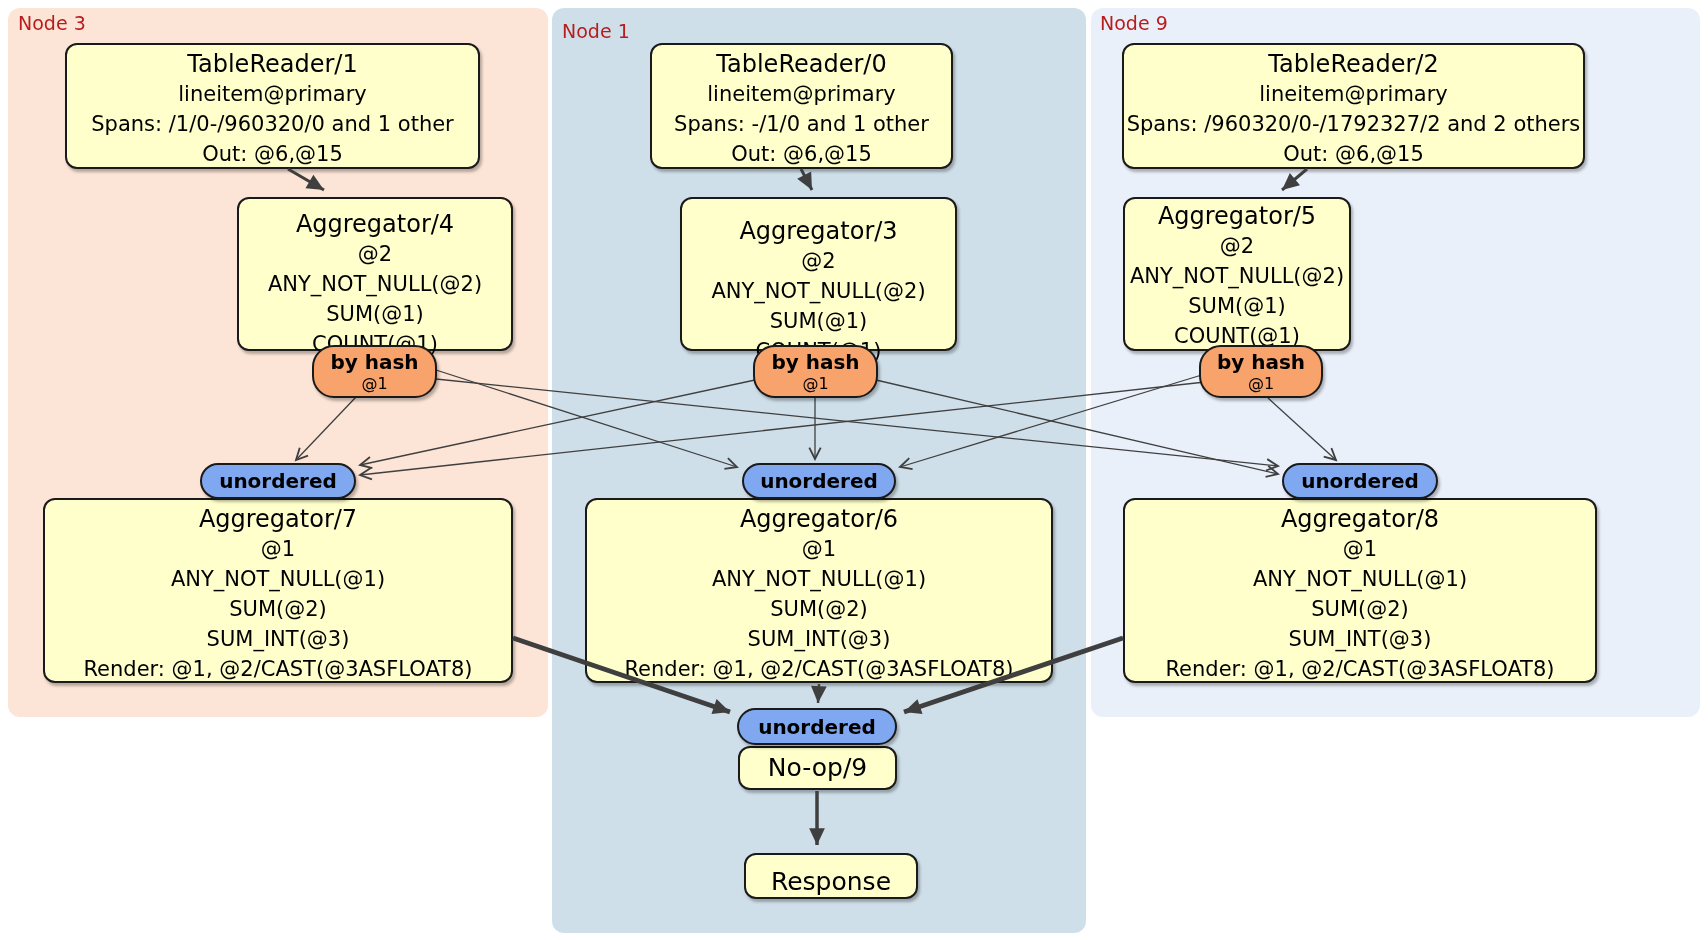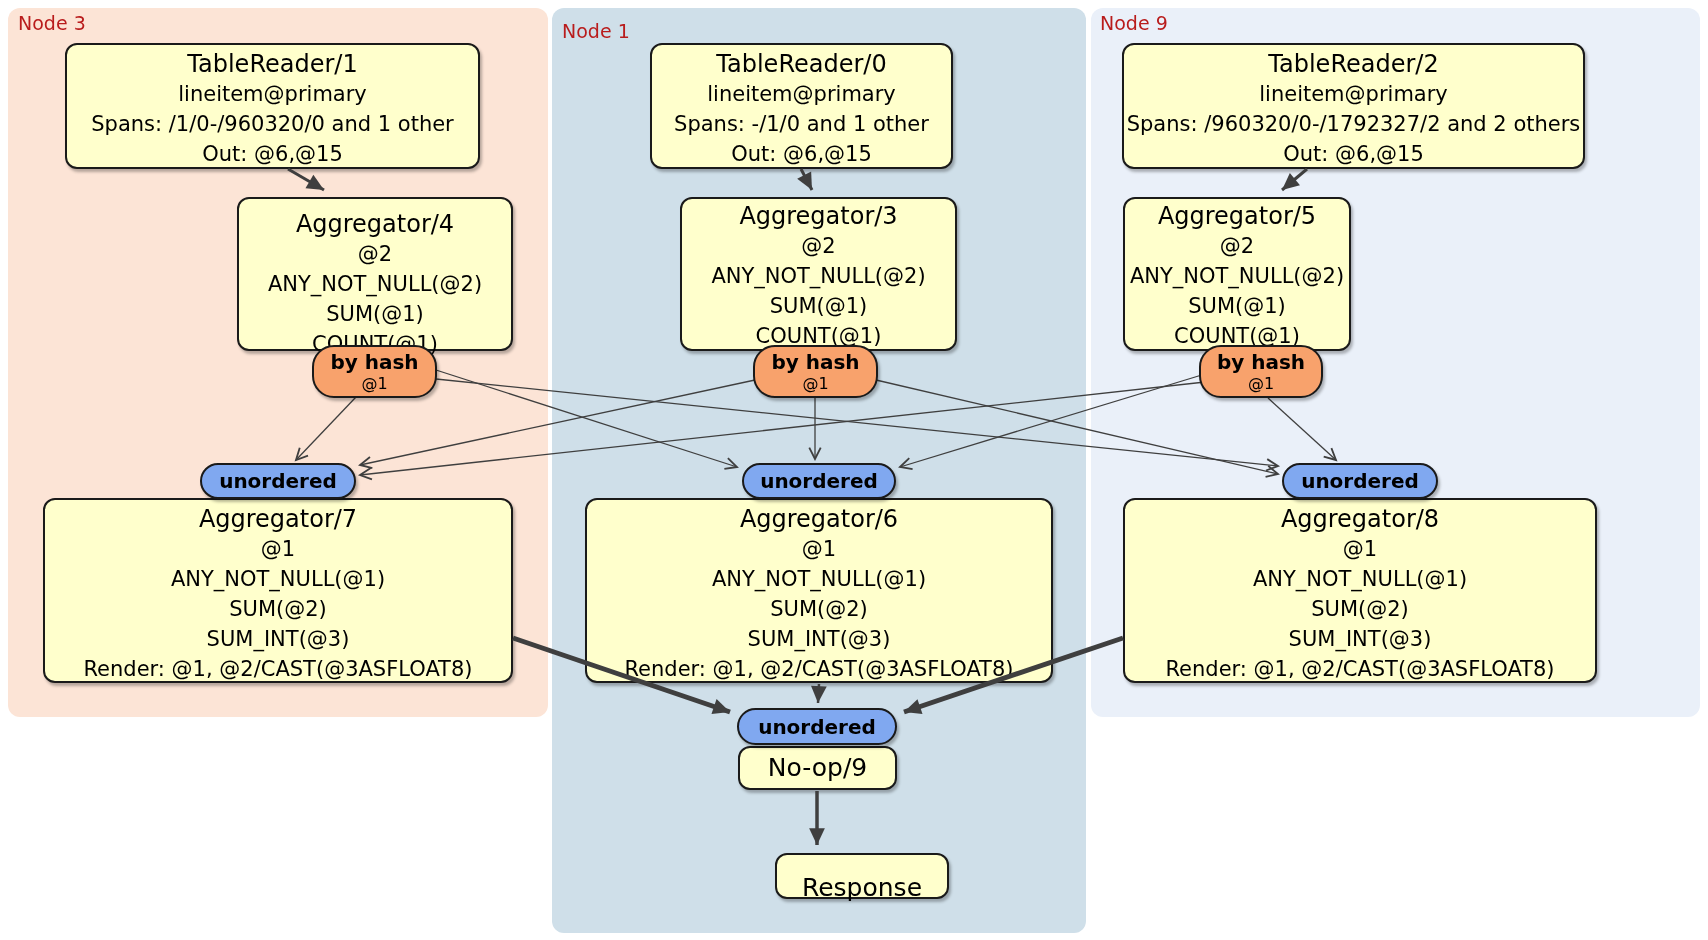--- a/index.html
+++ b/index.html
@@ -65,21 +65,21 @@
   </div>
 
   <div class="box" style="left:237px;top:197px;width:276px;height:154px;padding-top:10px;">
     <div class="box-title">Aggregator/4</div>
     <div class="box-line">@2</div>
     <div class="box-line">ANY_NOT_NULL(@2)</div>
     <div class="box-line">SUM(@1)</div>
     <div class="box-line">COUNT(@1)</div>
   </div>
 
-  <div class="box" style="left:680px;top:197px;width:277px;height:154px;padding-top:2px;">
+  <div class="box" style="left:680px;top:197px;width:277px;height:154px;padding-top:17px;">
     <div class="box-title">Aggregator/3</div>
     <div class="box-line">@2</div>
     <div class="box-line">ANY_NOT_NULL(@2)</div>
     <div class="box-line">SUM(@1)</div>
     <div class="box-line">COUNT(@1)</div>
   </div>
 
   <div class="box" style="left:1123px;top:197px;width:228px;height:154px;padding-top:2px;">
     <div class="box-title">Aggregator/5</div>
     <div class="box-line">@2</div>
@@ -112,21 +112,21 @@
     <div class="box-line">ANY_NOT_NULL(@1)</div>
     <div class="box-line">SUM(@2)</div>
     <div class="box-line">SUM_INT(@3)</div>
     <div class="box-line">Render: @1, @2/CAST(@3ASFLOAT8)</div>
   </div>
 
   <div class="box small" style="left:738px;top:746px;width:159px;height:44px;padding-top:2px;">
     <div class="box-title">No-op/9</div>
   </div>
 
-  <div class="box small" style="left:775px;top:853px;width:174px;height:46px;padding-top:15px;">
+  <div class="box small" style="left:744px;top:853px;width:174px;height:46px;padding-top:9px;">
     <div class="box-title">Response</div>
   </div>
 
   <svg class="edges" width="1708" height="940" viewBox="0 0 1708 940">
     <defs>
       <marker id="solid" markerUnits="userSpaceOnUse" markerWidth="22" markerHeight="18" viewBox="-16 -8 18 16" refX="0" refY="0" orient="auto">
         <path d="M-15,-7 L0,0 L-15,7 z" fill="#3f3f3f"></path>
       </marker>
       <marker id="open" markerUnits="userSpaceOnUse" markerWidth="16" markerHeight="14" viewBox="-12 -6 14 12" refX="0" refY="0" orient="auto">
         <path d="M-10,-5 L0,0 L-10,5" fill="none" stroke="#3f3f3f" stroke-width="1.6"></path>

